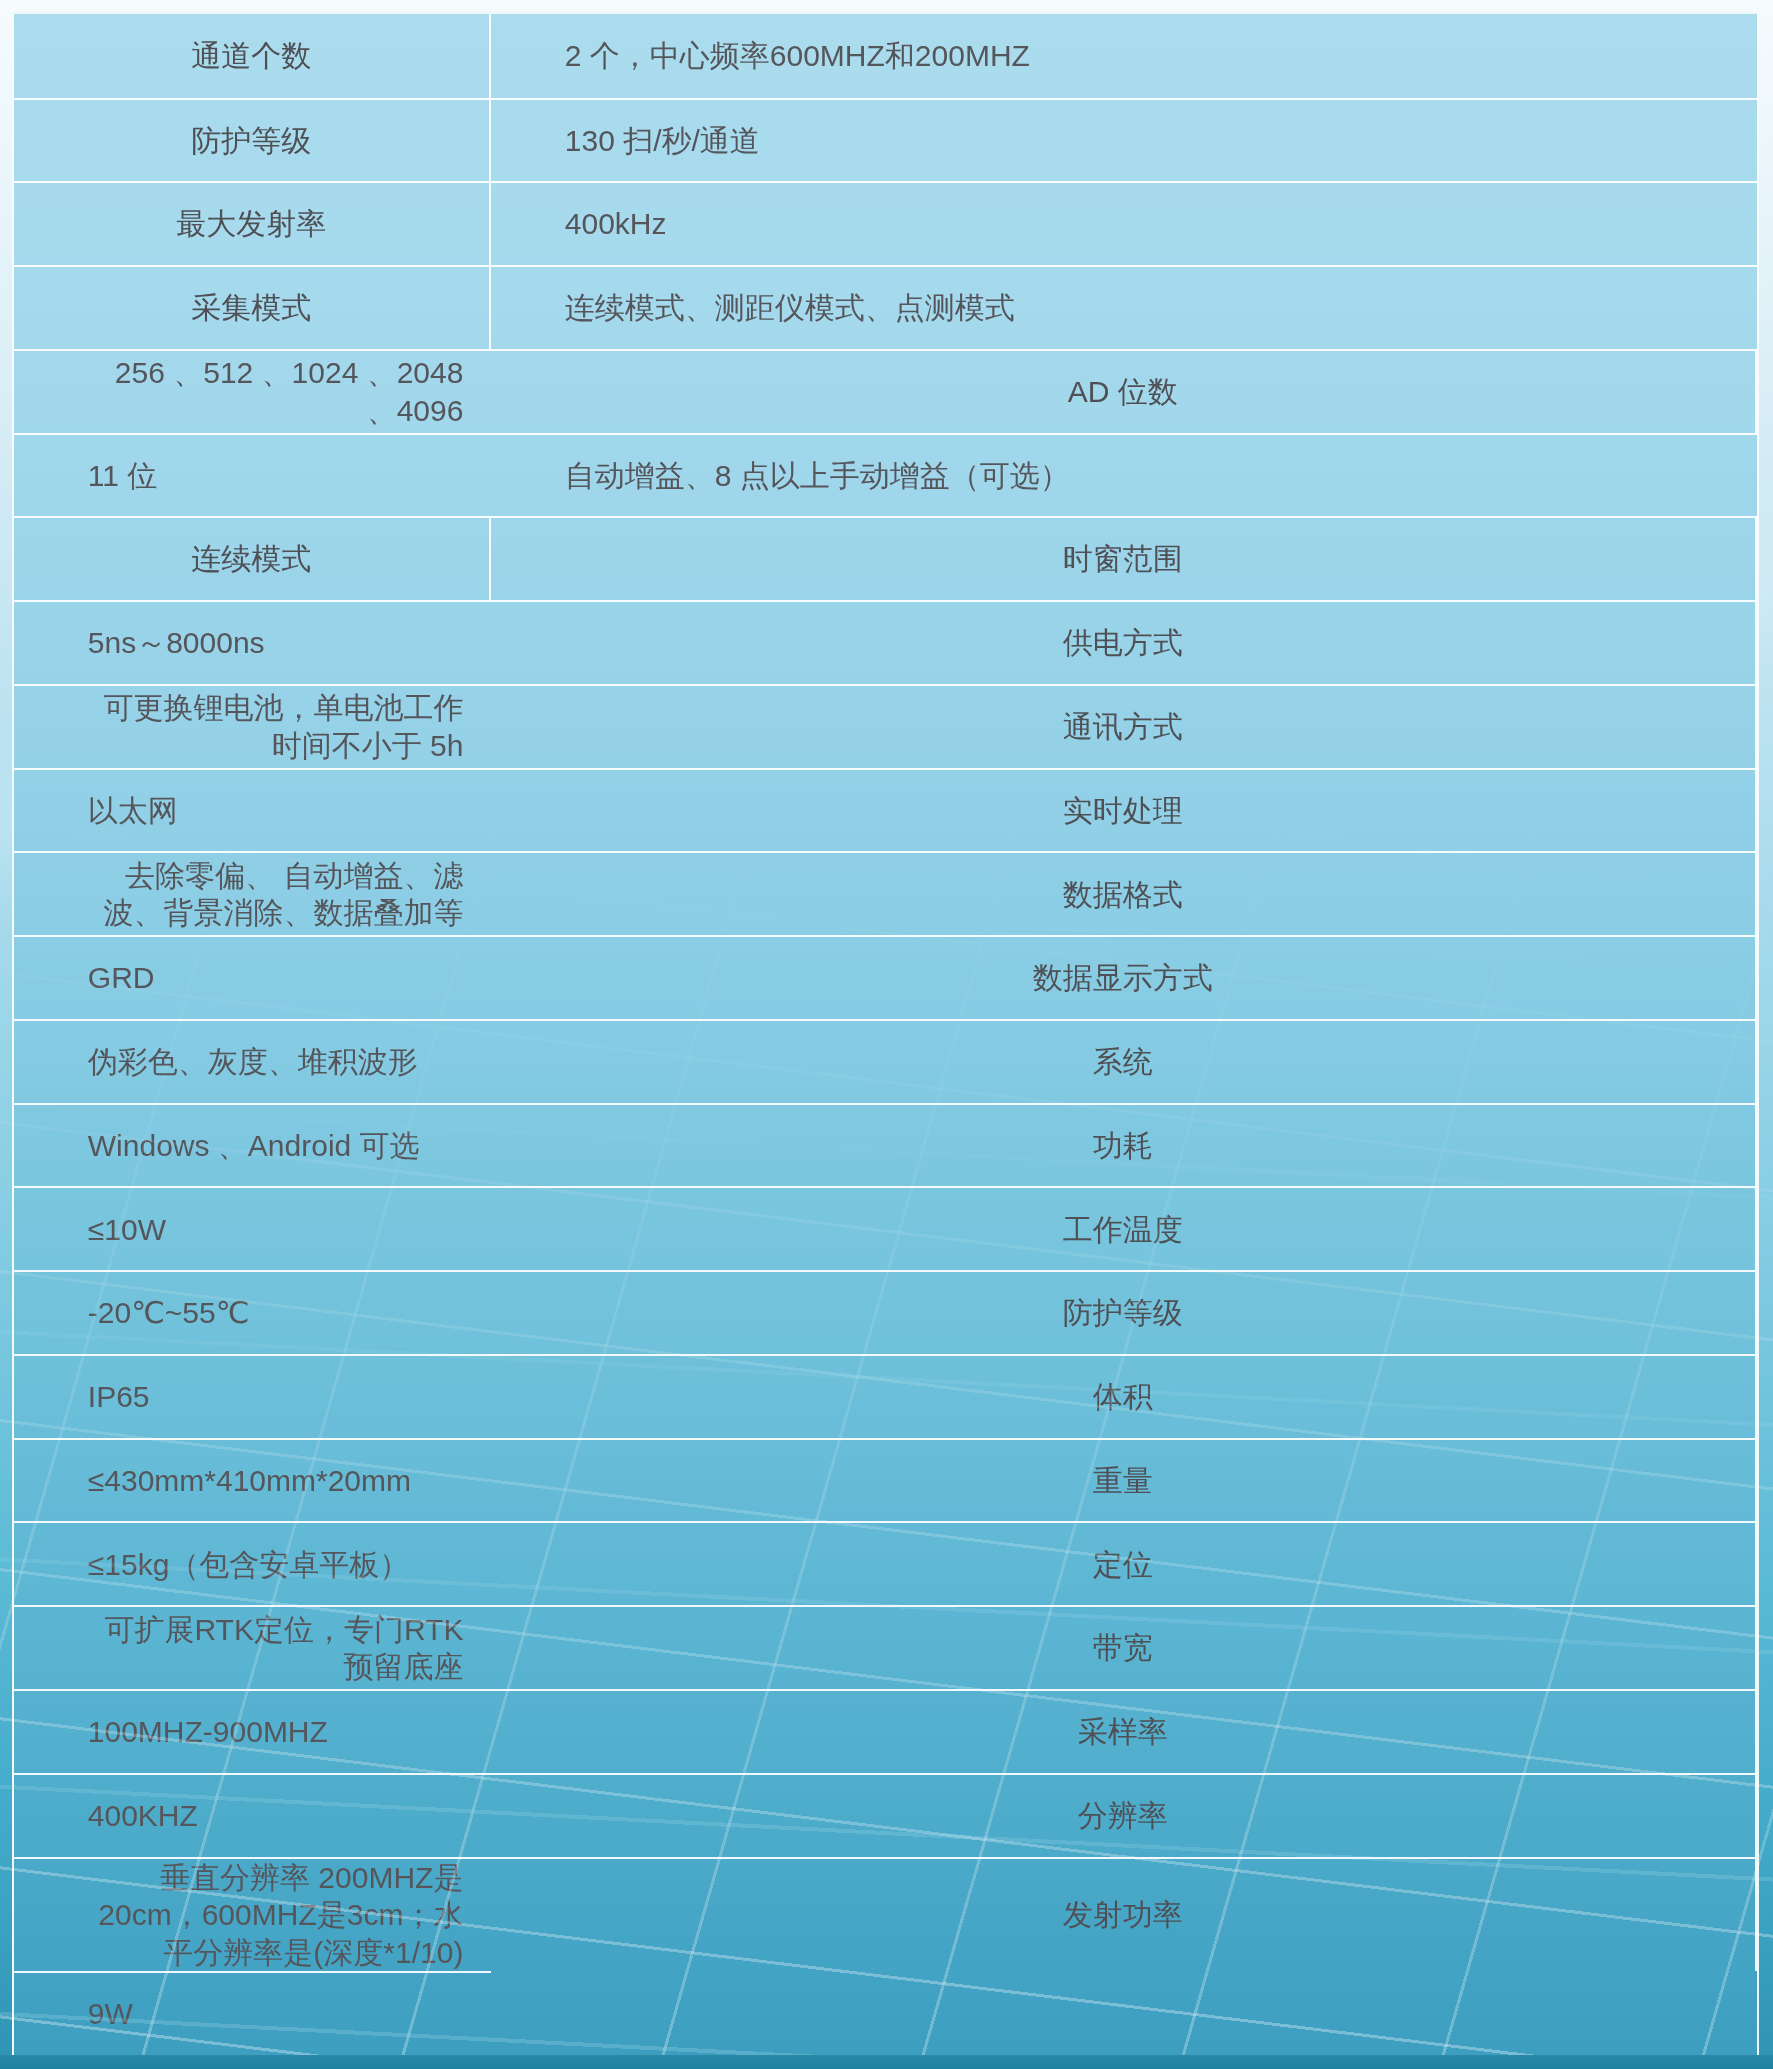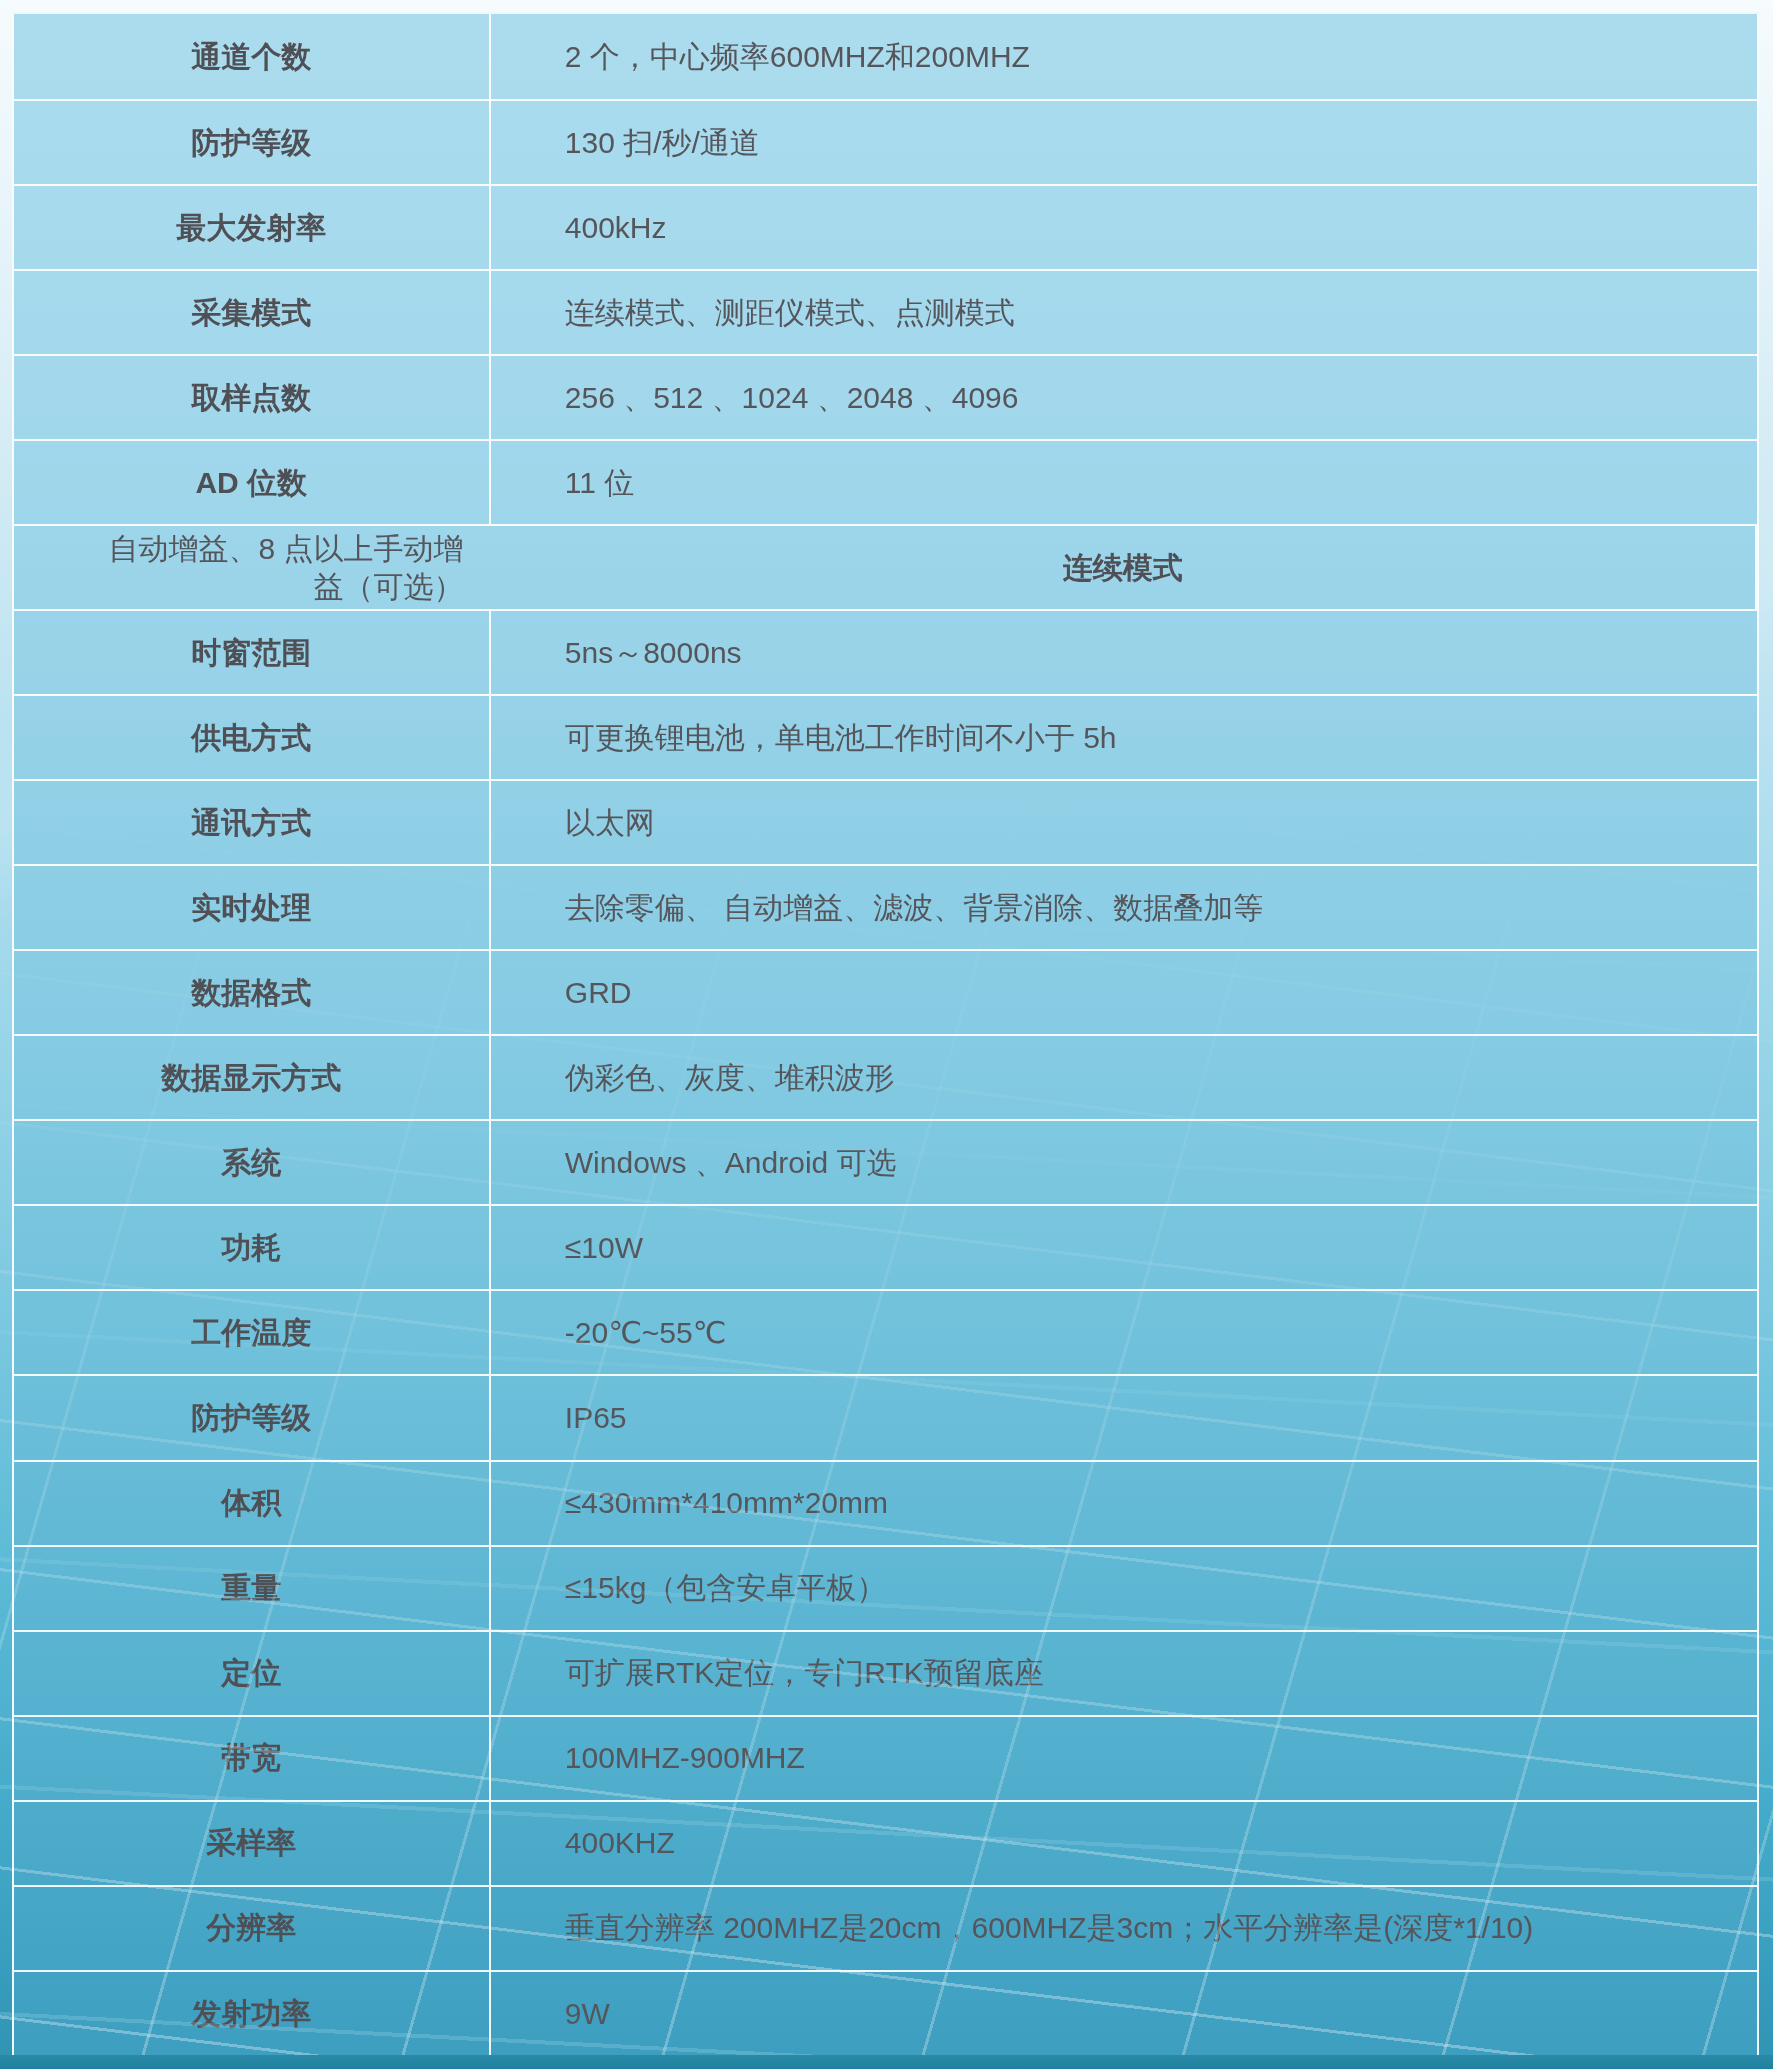--- a/index.html
+++ b/index.html
@@ -29,21 +29,21 @@
   .cell{
     box-sizing:border-box;
     display:flex;align-items:center;
     font-size:30px;line-height:1.25;
     color:#55565b;
     border-top:2.9px solid rgba(255,255,255,0.92);
     min-width:0;
   }
   .cell.label{
     justify-content:center;text-align:center;
-    font-weight:bold;color:#4f5055;
+    font-weight:normal;color:#4f5055;
     border-right:2.9px solid rgba(255,255,255,0.92);
     padding:0 18px;
   }
   .cell.value{
     padding-left:74px;padding-right:27.4px;text-align:right;
   }
   .spec-table .cell:nth-child(-n+2){border-top:none;}
 
   
   .bg-streak{
@@ -86,21 +86,20 @@
   <div class="bg-streak"></div>
   <div class="spec-table" id="spec-table">
       <div class="cell label">通道个数</div>
       <div class="cell value">2 个，中心频率600MHZ和200MHZ</div>
       <div class="cell label">防护等级</div>
       <div class="cell value">130 扫/秒/通道</div>
       <div class="cell label">最大发射率</div>
       <div class="cell value">400kHz</div>
       <div class="cell label">采集模式</div>
       <div class="cell value">连续模式、测距仪模式、点测模式</div>
-      <div class="cell label">取样点数</div>
       <div class="cell value">256 、512 、1024 、2048 、4096</div>
       <div class="cell label">AD 位数</div>
       <div class="cell value">11 位</div>
       <div class="cell value">自动增益、8 点以上手动增益（可选）</div>
       <div class="cell label">连续模式</div>
       <div class="cell label">时窗范围</div>
       <div class="cell value">5ns～8000ns</div>
       <div class="cell label">供电方式</div>
       <div class="cell value">可更换锂电池，单电池工作时间不小于 5h</div>
       <div class="cell label">通讯方式</div>

